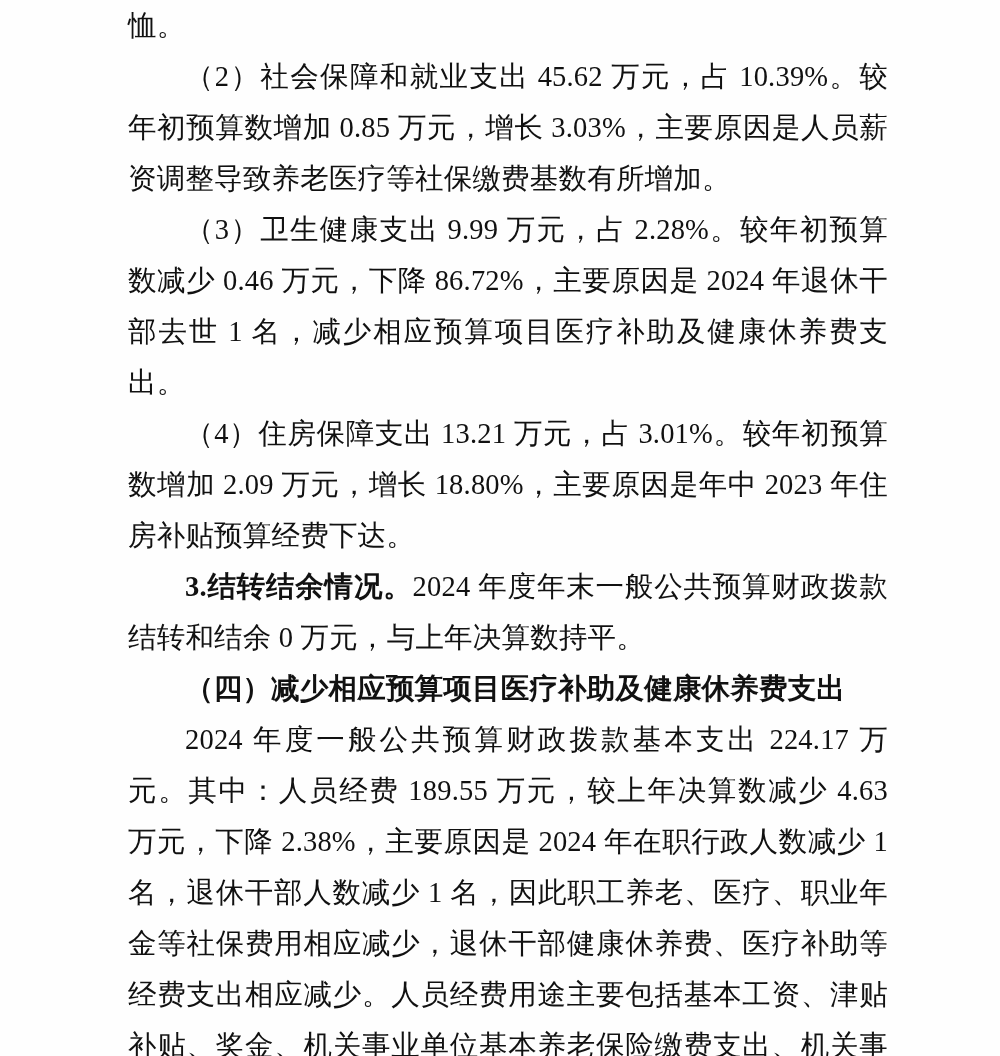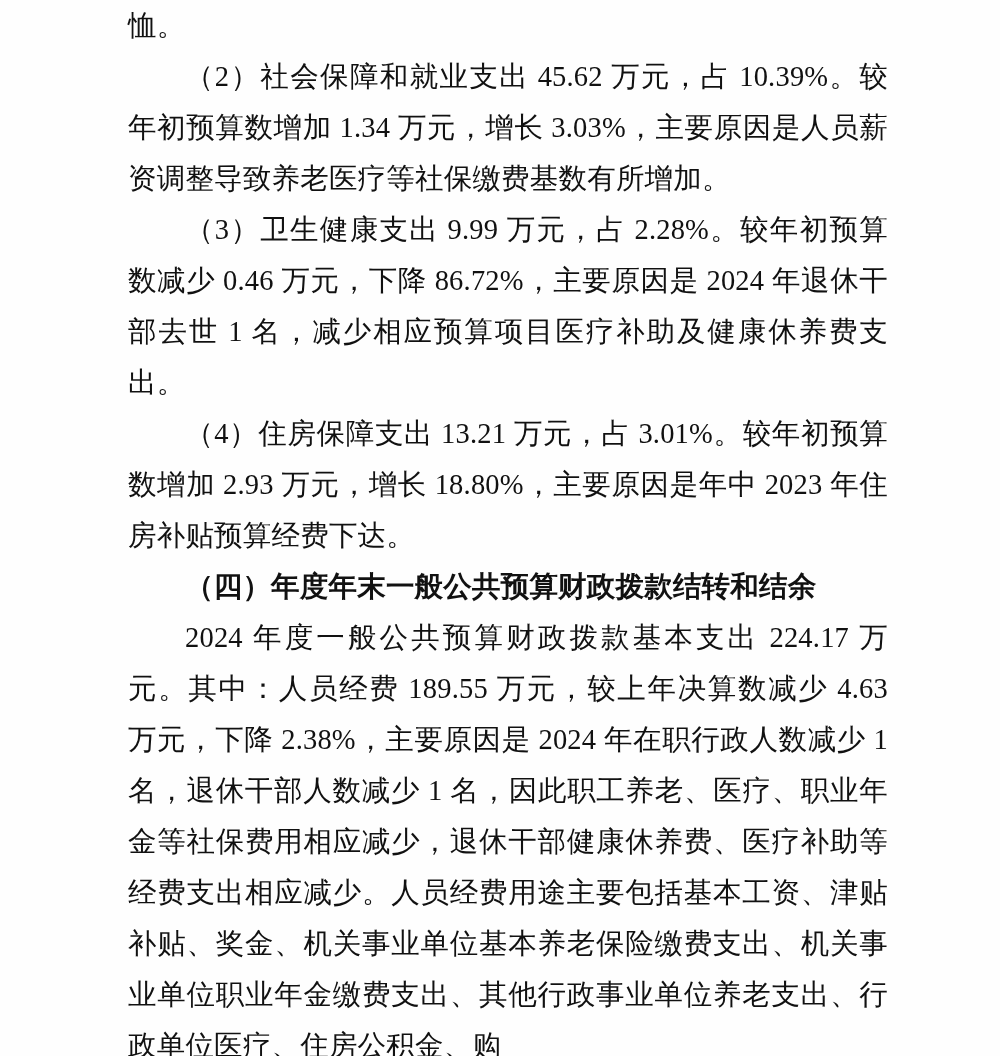--- a/index.html
+++ b/index.html
@@ -51,25 +51,26 @@
   .blk { margin: 0; }
 </style>
 </head>
 <body>
 
 <div class="page">
   <div class="doc-body">
 
     <p class="para blk first-line-hang">恤。</p>
 
-    <p class="para blk indent">（2）社会保障和就业支出 45.62 万元，占 10.39%。较年初预算数增加 1.34 万元，增长 3.03%，主要原因是人员薪资调整导致养老医疗等社保缴费基数有所增加。</p>
+    <p class="para blk indent">（2）社会保障和就业支出 45.62 万元，占 10.39%。较年初预算数增加 0.85 万元，增长 3.03%，主要原因是人员薪资调整导致养老医疗等社保缴费基数有所增加。</p>
 
     <p class="para blk indent">（3）卫生健康支出 9.99 万元，占 2.28%。较年初预算数减少 0.46 万元，下降 86.72%，主要原因是 2024 年退休干部去世 1 名，减少相应预算项目医疗补助及健康休养费支出。</p>
 
-    <p class="para blk indent">（4）住房保障支出 13.21 万元，占 3.01%。较年初预算数增加 2.93 万元，增长 18.80%，主要原因是年中 2023 年住房补贴预算经费下达。</p>
+    <p class="para blk indent">（4）住房保障支出 13.21 万元，占 3.01%。较年初预算数增加 2.09 万元，增长 18.80%，主要原因是年中 2023 年住房补贴预算经费下达。</p>
 
+    <p class="para blk indent"><span class="bold">3.结转结余情况。</span><span>2024 年度年末一般公共预算财政拨款结转和结余 0 万元，与上年决算数持平。</span></p>
 
-    <p class="para blk indent bold">（四）年度年末一般公共预算财政拨款结转和结余</p>
+    <p class="para blk indent bold">（四）减少相应预算项目医疗补助及健康休养费支出</p>
 
     <p class="para blk indent">2024 年度一般公共预算财政拨款基本支出 224.17 万元。其中：人员经费 189.55 万元，较上年决算数减少 4.63 万元，下降 2.38%，主要原因是 2024 年在职行政人数减少 1 名，退休干部人数减少 1 名，因此职工养老、医疗、职业年金等社保费用相应减少，退休干部健康休养费、医疗补助等经费支出相应减少。人员经费用途主要包括基本工资、津贴补贴、奖金、机关事业单位基本养老保险缴费支出、机关事业单位职业年金缴费支出、其他行政事业单位养老支出、行政单位医疗、住房公积金、购</p>
 
   </div>
 </div>
 
 </body></html>

